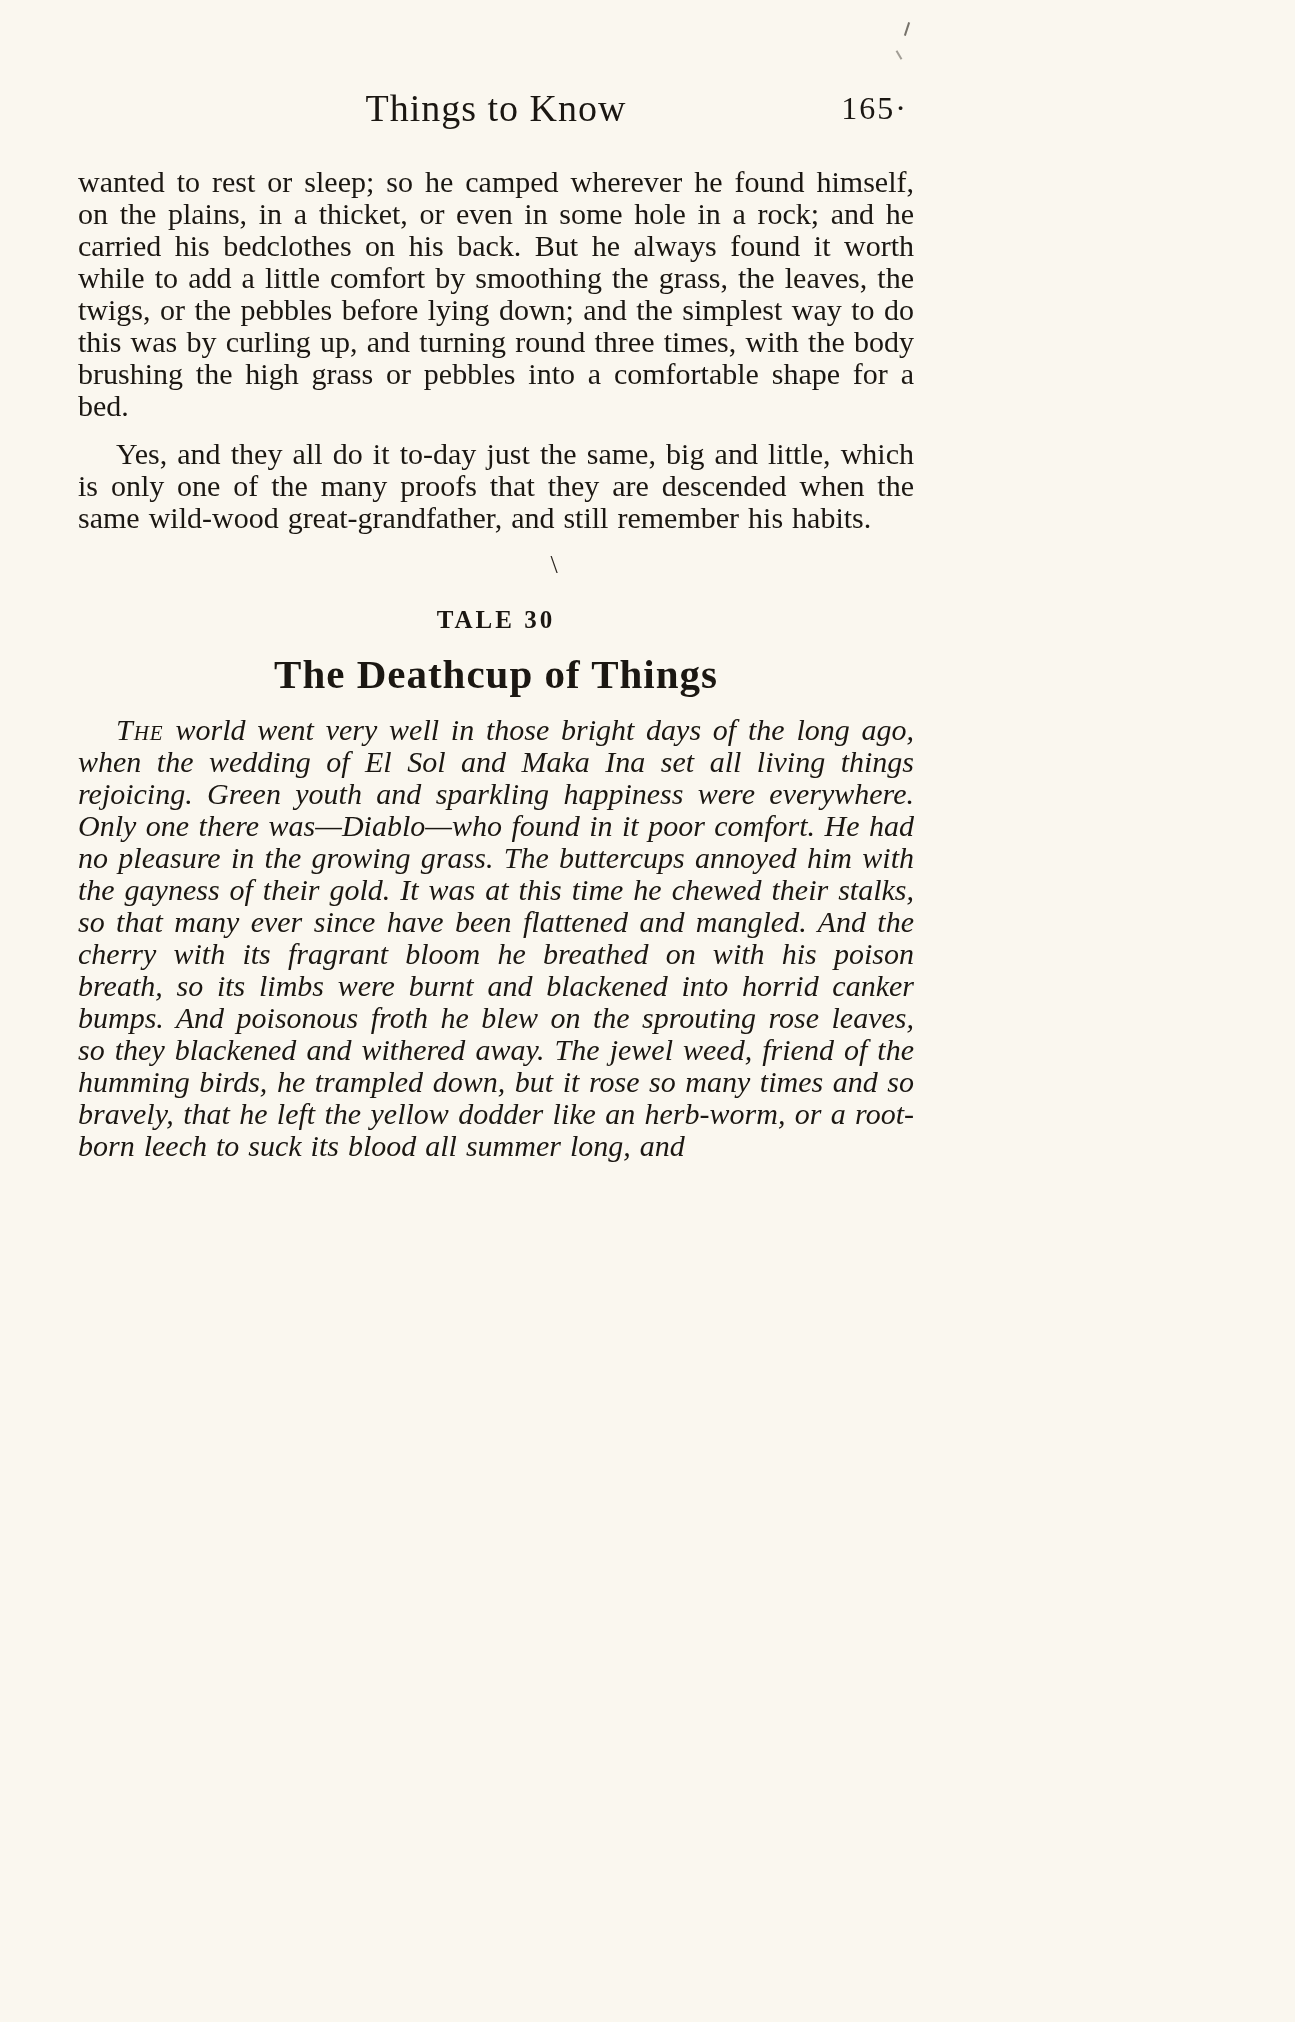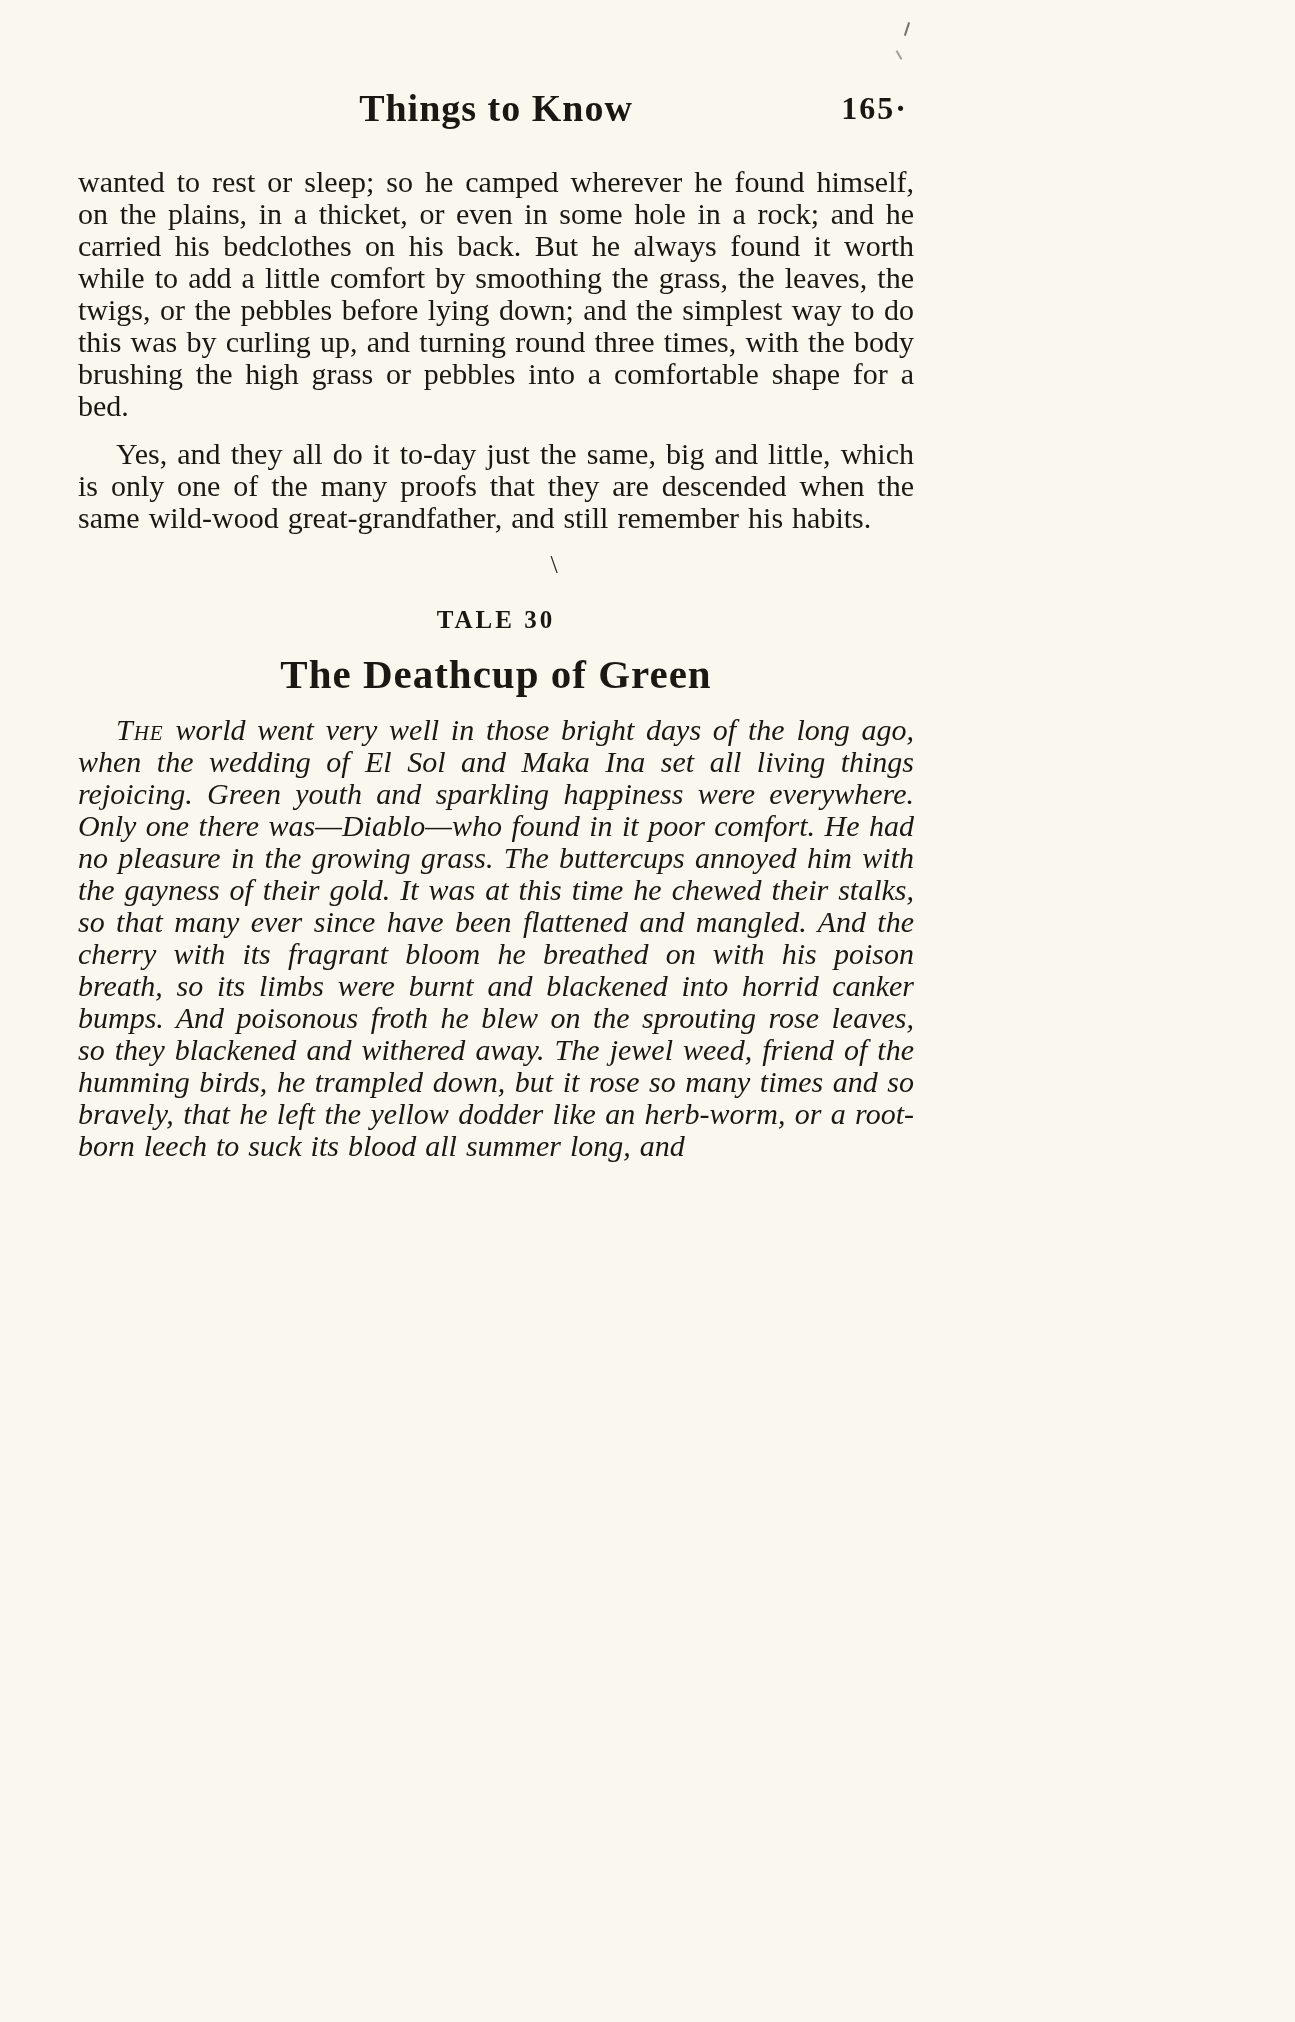--- a/index.html
+++ b/index.html
@@ -23,30 +23,30 @@
     top: 86px;
     width: 868px;
   }
   .page-header {
     position: relative;
     height: 54px;
     text-align: center;
   }
   .header-title {
     font-size: 38px;
-    font-weight: bold;
+    font-weight: normal;
     letter-spacing: 1px;
     text-align: center;
   }
   .page-number {
     position: absolute;
     right: 22px;
     top: 4px;
     font-size: 32px;
-    font-weight: bold;
+    font-weight: normal;
     letter-spacing: 2px;
   }
   p.body {
     margin: 16px;
     font-size: 30px;
     line-height: 32px;
     text-align: justify;
     word-spacing: 1.5px;
   }
   p.first {
@@ -126,18 +126,18 @@
     </header>
 
     <p class="body first">wanted to rest or sleep; so he camped wherever he found himself, on the plains, in a thicket, or even in some hole in a rock; and he carried his bedclothes on his back.  But he always found it worth while to add a little comfort by smoothing the grass, the leaves, the twigs, or the pebbles before lying down; and the simplest way to do this was by curling up, and turning round three times, with the body brushing the high grass or pebbles into a comfortable shape for a bed.</p>
 
     <p class="body indent">Yes, and they all do it to-day just the same, big and little, which is only one of the many proofs that they are descended when the same wild-wood great-grandfather, and still remember his habits.</p>
 
     <div class="stray-mark"><span>\</span></div>
 
     <div class="tale-label">TALE 30</div>
 
-    <h1 class="tale-title">The Deathcup of Green</h1>
+    <h1 class="tale-title">The Deathcup of Things</h1>
 
     <p class="body indent story"><span class="smallcaps">The</span><span> world went very well in those bright days of the long ago, when the wedding of El Sol and Maka Ina set all living things rejoicing.  Green youth and sparkling happiness were everywhere.  Only one there was—Diablo—who found in it poor comfort.  He had no pleasure in the growing grass.  The buttercups annoyed him with the gayness of their gold.  It was at this time he chewed their stalks, so that many ever since have been flattened and mangled.  And the cherry with its fragrant bloom he breathed on with his poison breath, so its limbs were burnt and blackened into horrid canker bumps.  And poisonous froth he blew on the sprouting rose leaves, so they blackened and withered away.  The jewel weed, friend of the humming birds, he trampled down, but it rose so many times and so bravely, that he left the yellow dodder like an herb-worm, or a root-born leech to suck its blood all summer long, and</span></p>
 
   </div>
 </div>
 
 </body></html>

